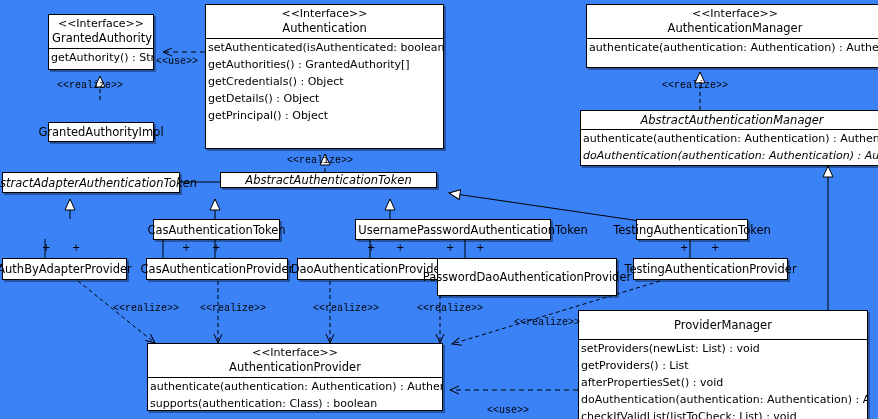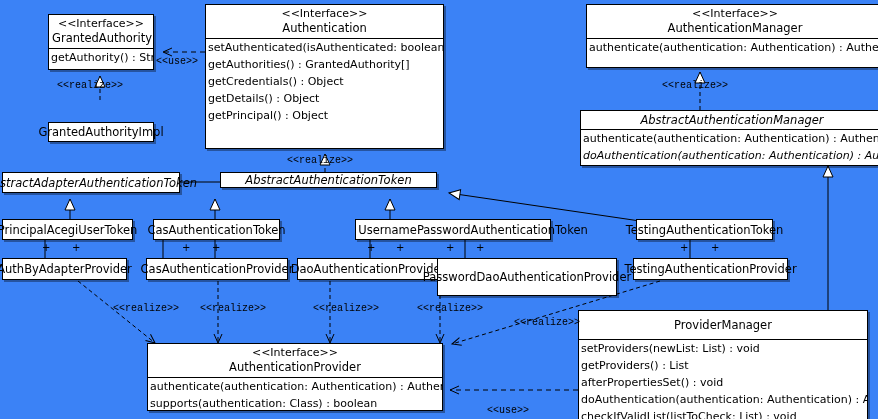--- a/index.html
+++ b/index.html
@@ -192,39 +192,34 @@
       <span class="cls-name abstract">AbstractAdapterAuthenticationToken</span>
     </div>
   </div>
 
   <div class="uml-box" style="left:220px; top:172px; width:217px; height:16px;">
     <div class="single-line">
       <span class="cls-name abstract">AbstractAuthenticationToken</span>
     </div>
   </div>
 
-  <div class="uml-box" style="left:2px; top:219px; width:131px; height:21px;">
-    <div class="single-line">
-      <span class="cls-name">PrincipalAcegiUserToken</span>
-    </div>
-  </div>
 
   <div class="uml-box" style="left:153px; top:219px; width:127px; height:21px;">
     <div class="single-line">
       <span class="cls-name">CasAuthenticationToken</span>
     </div>
   </div>
 
   <div class="uml-box" style="left:355px; top:219px; width:196px; height:21px;padding-left:40px;">
     <div class="single-line">
       <span class="cls-name">UsernamePasswordAuthenticationToken</span>
     </div>
   </div>
 
-  <div class="uml-box" style="left:636px; top:219px; width:137px; height:21px;">
+  <div class="uml-box" style="left:636px; top:219px; width:112px; height:21px;">
     <div class="single-line">
       <span class="cls-name">TestingAuthenticationToken</span>
     </div>
   </div>
 
   <div class="uml-box" style="left:2px; top:258px; width:125px; height:22px;">
     <div class="single-line">
       <span class="cls-name">AuthByAdapterProvider</span>
     </div>
   </div>

